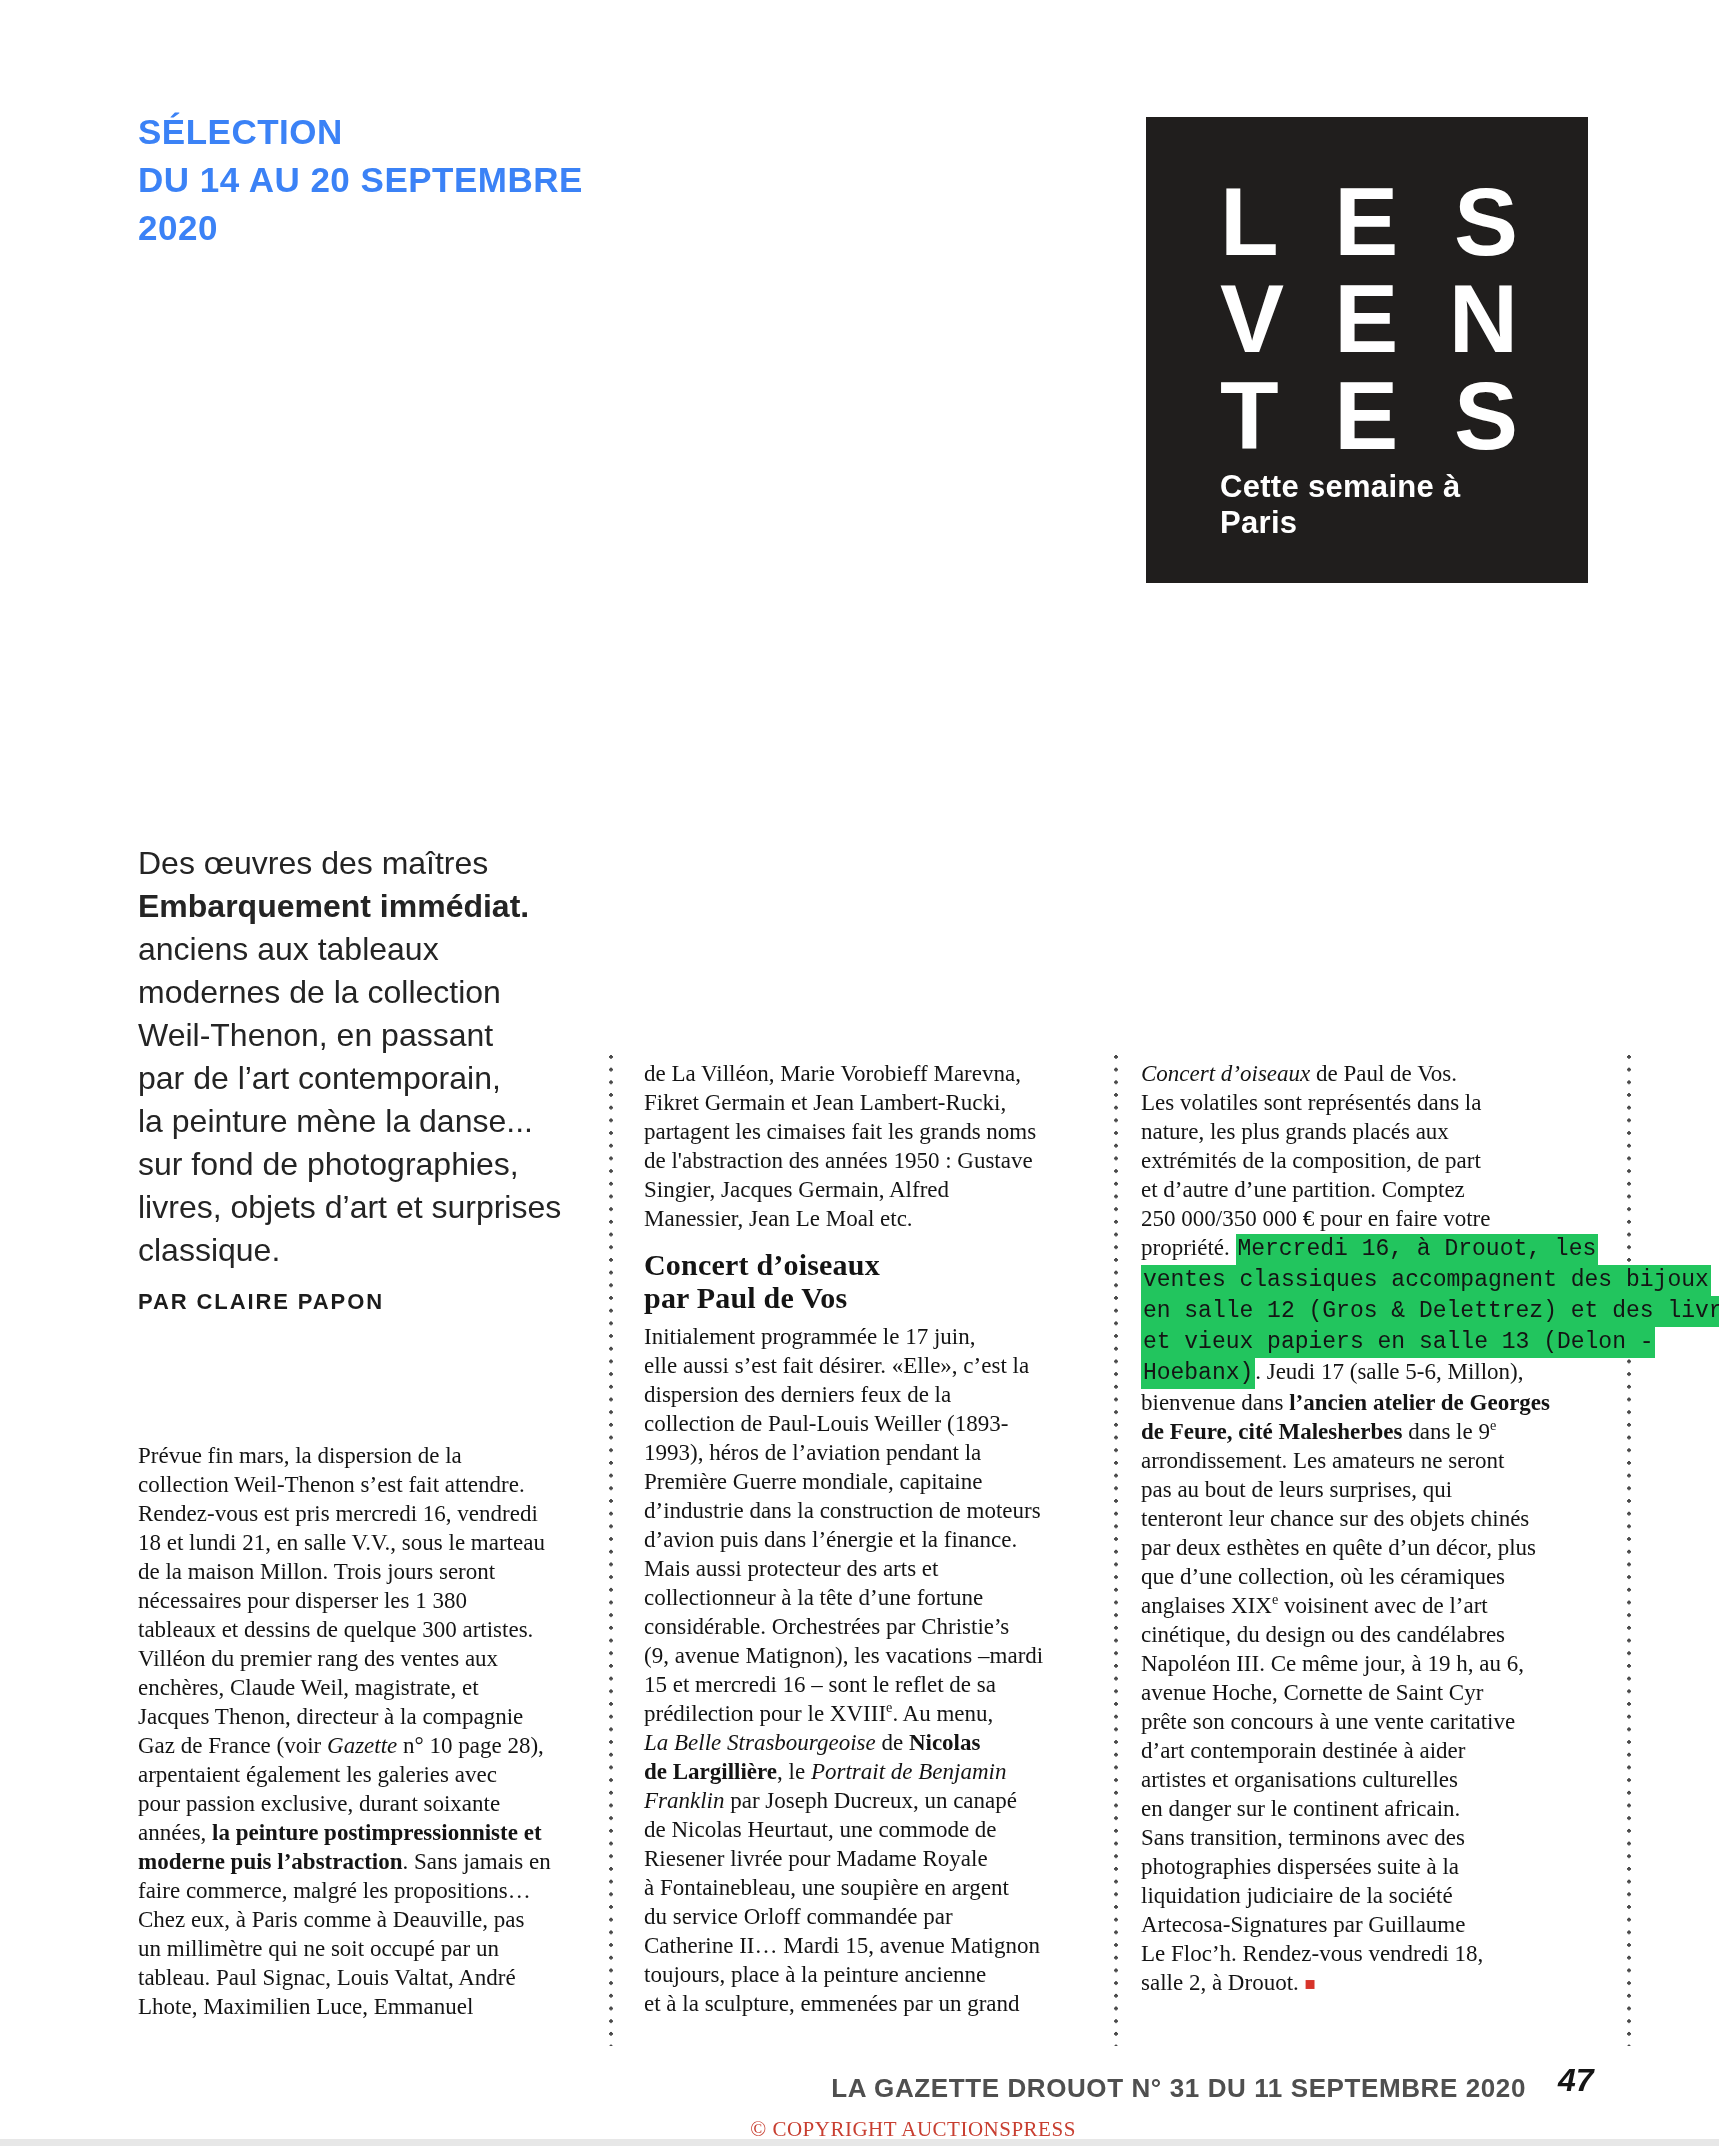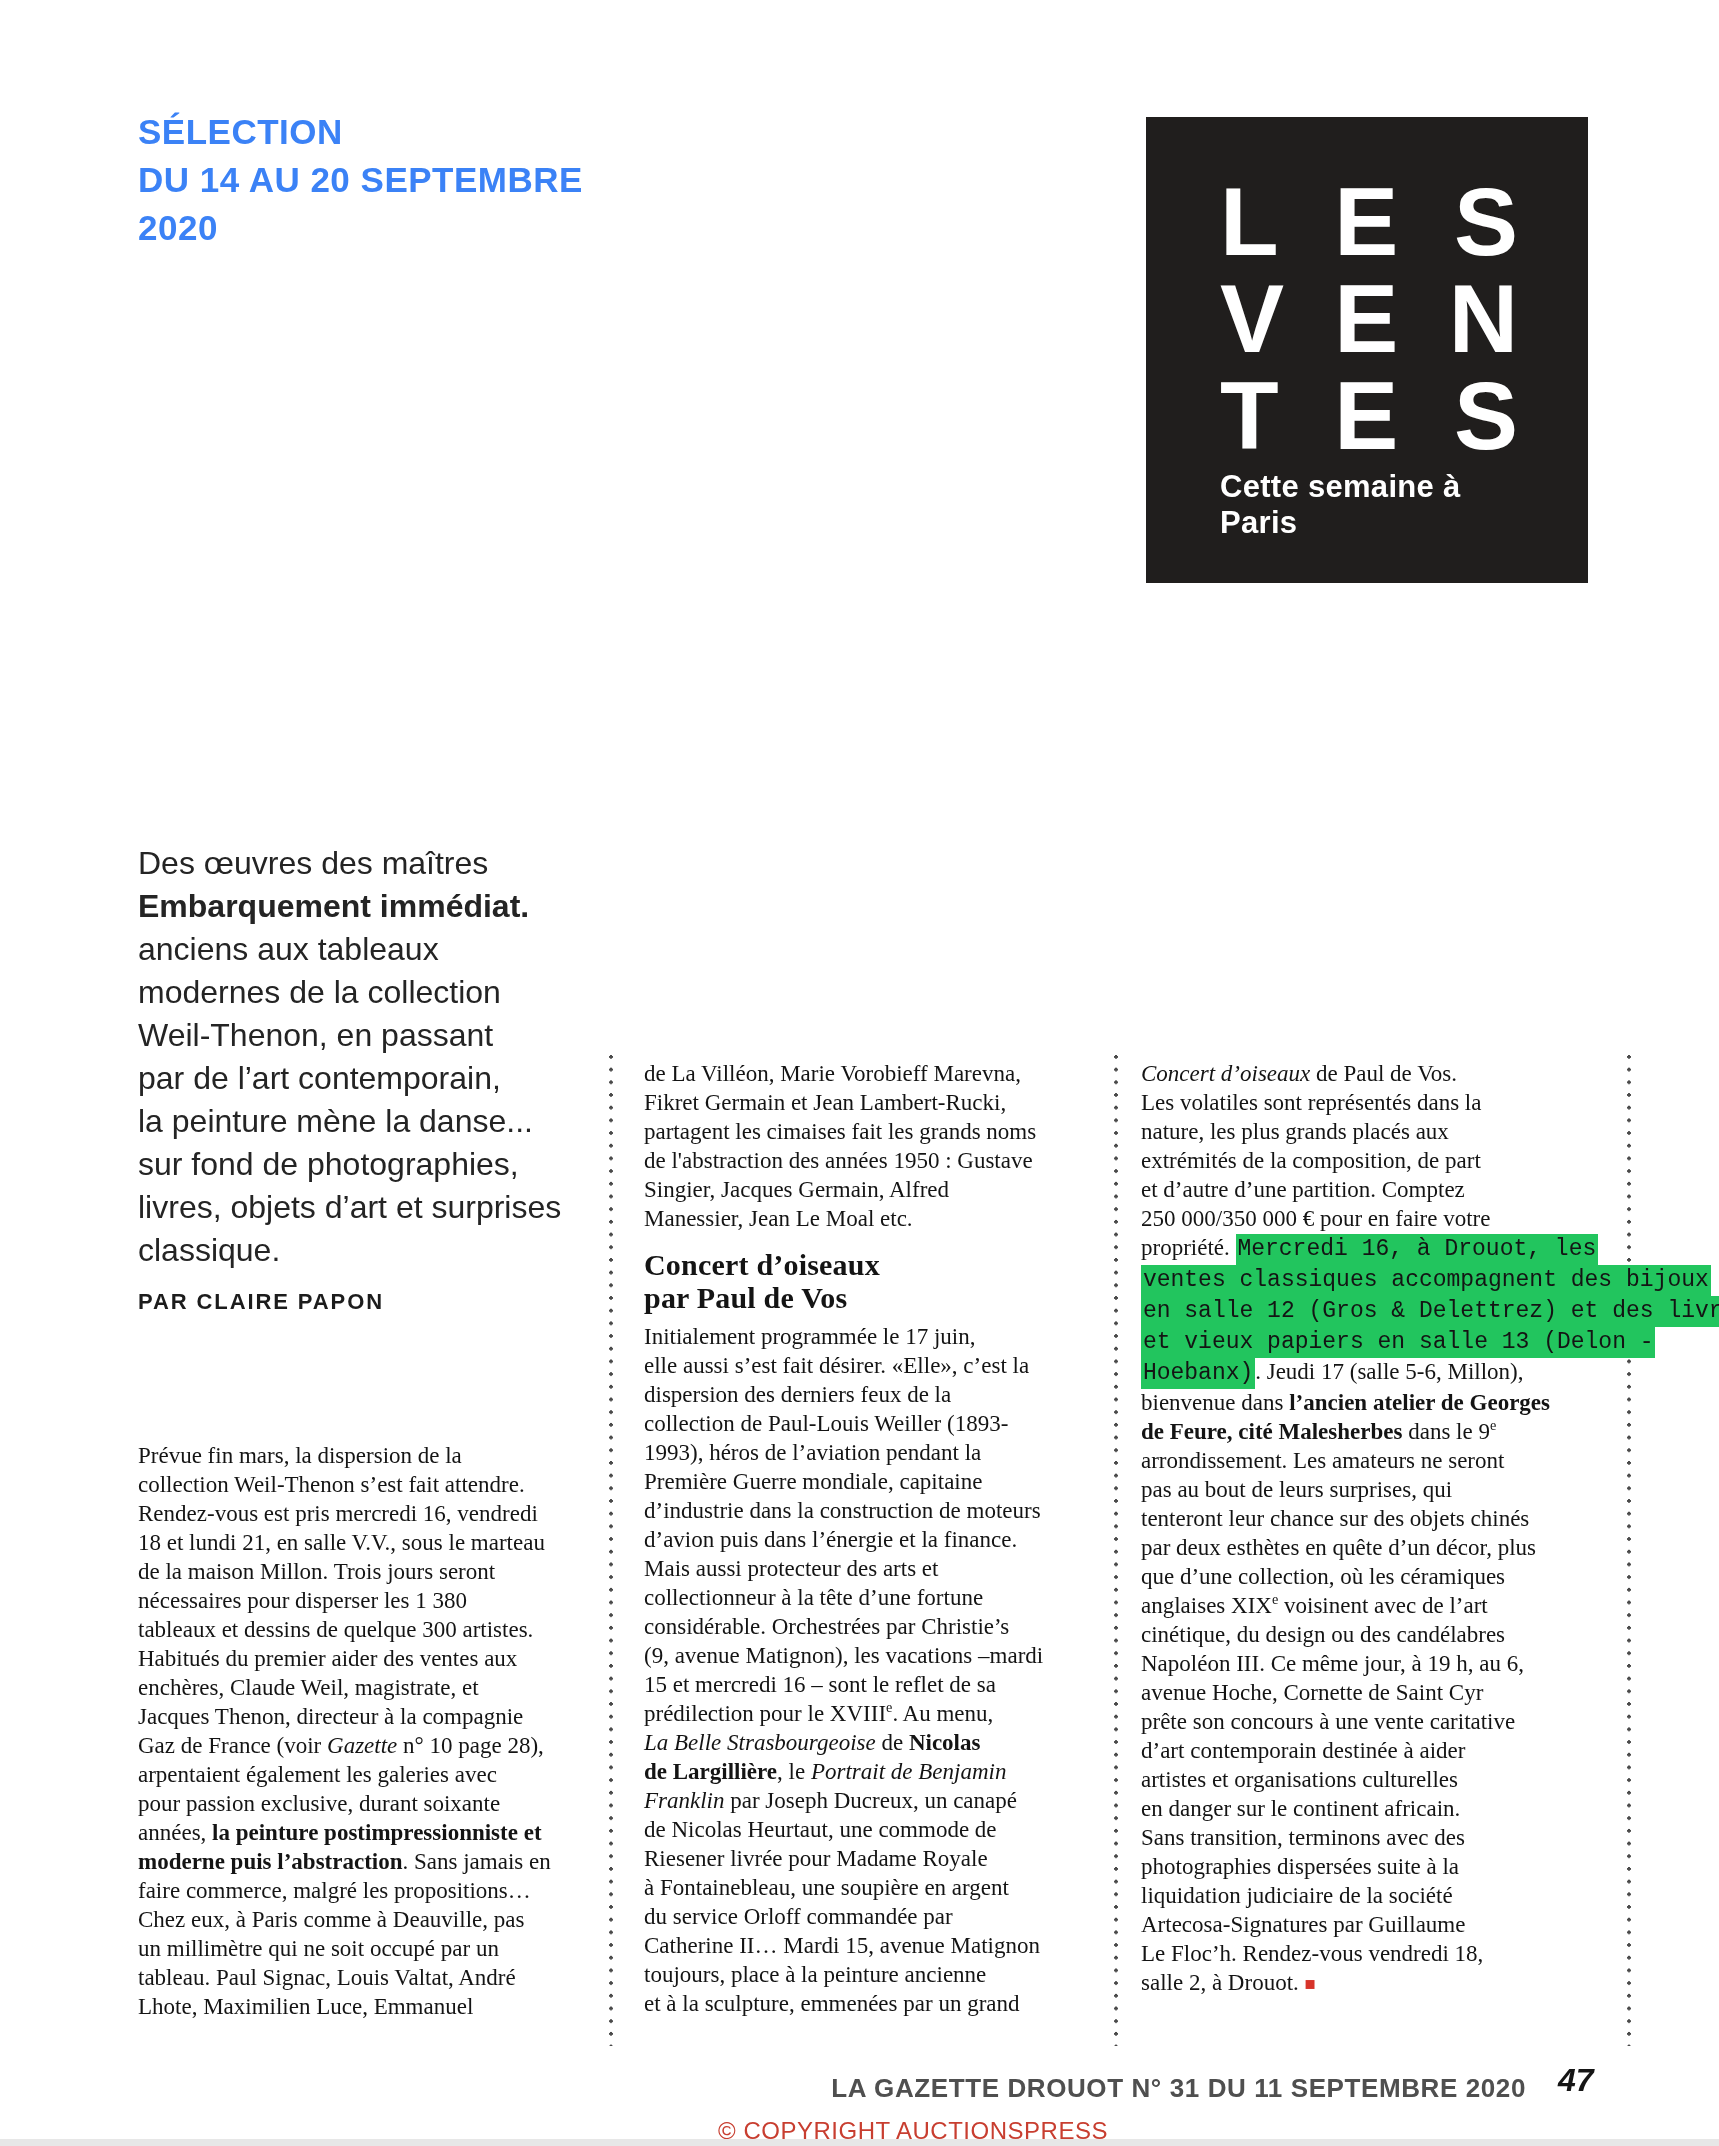--- a/index.html
+++ b/index.html
@@ -39,21 +39,21 @@
        background-image:radial-gradient(circle at 1.9px 1.9px,#4a4a4a 1.5px,rgba(0,0,0,0) 1.9px);
        background-size:3.8px 12.7px;}
   .sep1{left:609px;} .sep2{left:1114px;} .sep3{left:1627px;}
 
   
   .footer-issue{position:absolute;right:194px;top:2073px;font-size:26px;font-weight:bold;
                 letter-spacing:0.6px;color:#4f4f4f;}
   .page-number{position:absolute;left:1558px;top:2062px;font-size:32px;font-weight:bold;
                font-style:italic;color:#151515;}
   .copyright{position:absolute;left:0;width:100%;top:2117px;text-align:center;text-indent:106px;
-             color:#c83e30;font-size:24px;letter-spacing:0.5px;}
+             color:#c83e30;font-size:21px;letter-spacing:0.5px;font-family:Liberation Serif, serif;}
   .bottom-strip{position:absolute;left:0;bottom:0;width:100%;height:6.7px;background:#e7e7e7;}
 </style>
 </head>
 <body>
 
 <div class="page">
 
   <div class="kicker">
       <div class="line"><span>SÉLECTION</span></div>
       <div class="line"><span>DU 14 AU 20 SEPTEMBRE</span></div>
@@ -101,21 +101,21 @@
   <div class="sep sep3"></div>
 
   <div class="col col-left">
       <div class="line"><span>Prévue fin mars, la dispersion de la</span></div>
       <div class="line"><span>collection Weil-Thenon s’est fait attendre.</span></div>
       <div class="line"><span>Rendez-vous est pris mercredi 16, vendredi</span></div>
       <div class="line"><span>18 et lundi 21, en salle V.V., sous le marteau</span></div>
       <div class="line"><span>de la maison Millon. Trois jours seront</span></div>
       <div class="line"><span>nécessaires pour disperser les 1 380</span></div>
       <div class="line"><span>tableaux et dessins de quelque 300 artistes.</span></div>
-      <div class="line"><span>Habitués du premier aider des ventes aux</span></div>
+      <div class="line"><span>Villéon du premier rang des ventes aux</span></div>
       <div class="line"><span>enchères, Claude Weil, magistrate, et</span></div>
       <div class="line"><span>Jacques Thenon, directeur à la compagnie</span></div>
       <div class="line"><span>Gaz de France (voir </span><span class="i">Gazette</span><span> n° 10 page 28),</span></div>
       <div class="line"><span>arpentaient également les galeries avec</span></div>
       <div class="line"><span>pour passion exclusive, durant soixante</span></div>
       <div class="line"><span>années, </span><span class="b">la peinture postimpressionniste et</span></div>
       <div class="line"><span class="b">moderne puis l’abstraction</span><span>. Sans jamais en</span></div>
       <div class="line"><span>faire commerce, malgré les propositions…</span></div>
       <div class="line"><span>Chez eux, à Paris comme à Deauville, pas</span></div>
       <div class="line"><span>un millimètre qui ne soit occupé par un</span></div>

